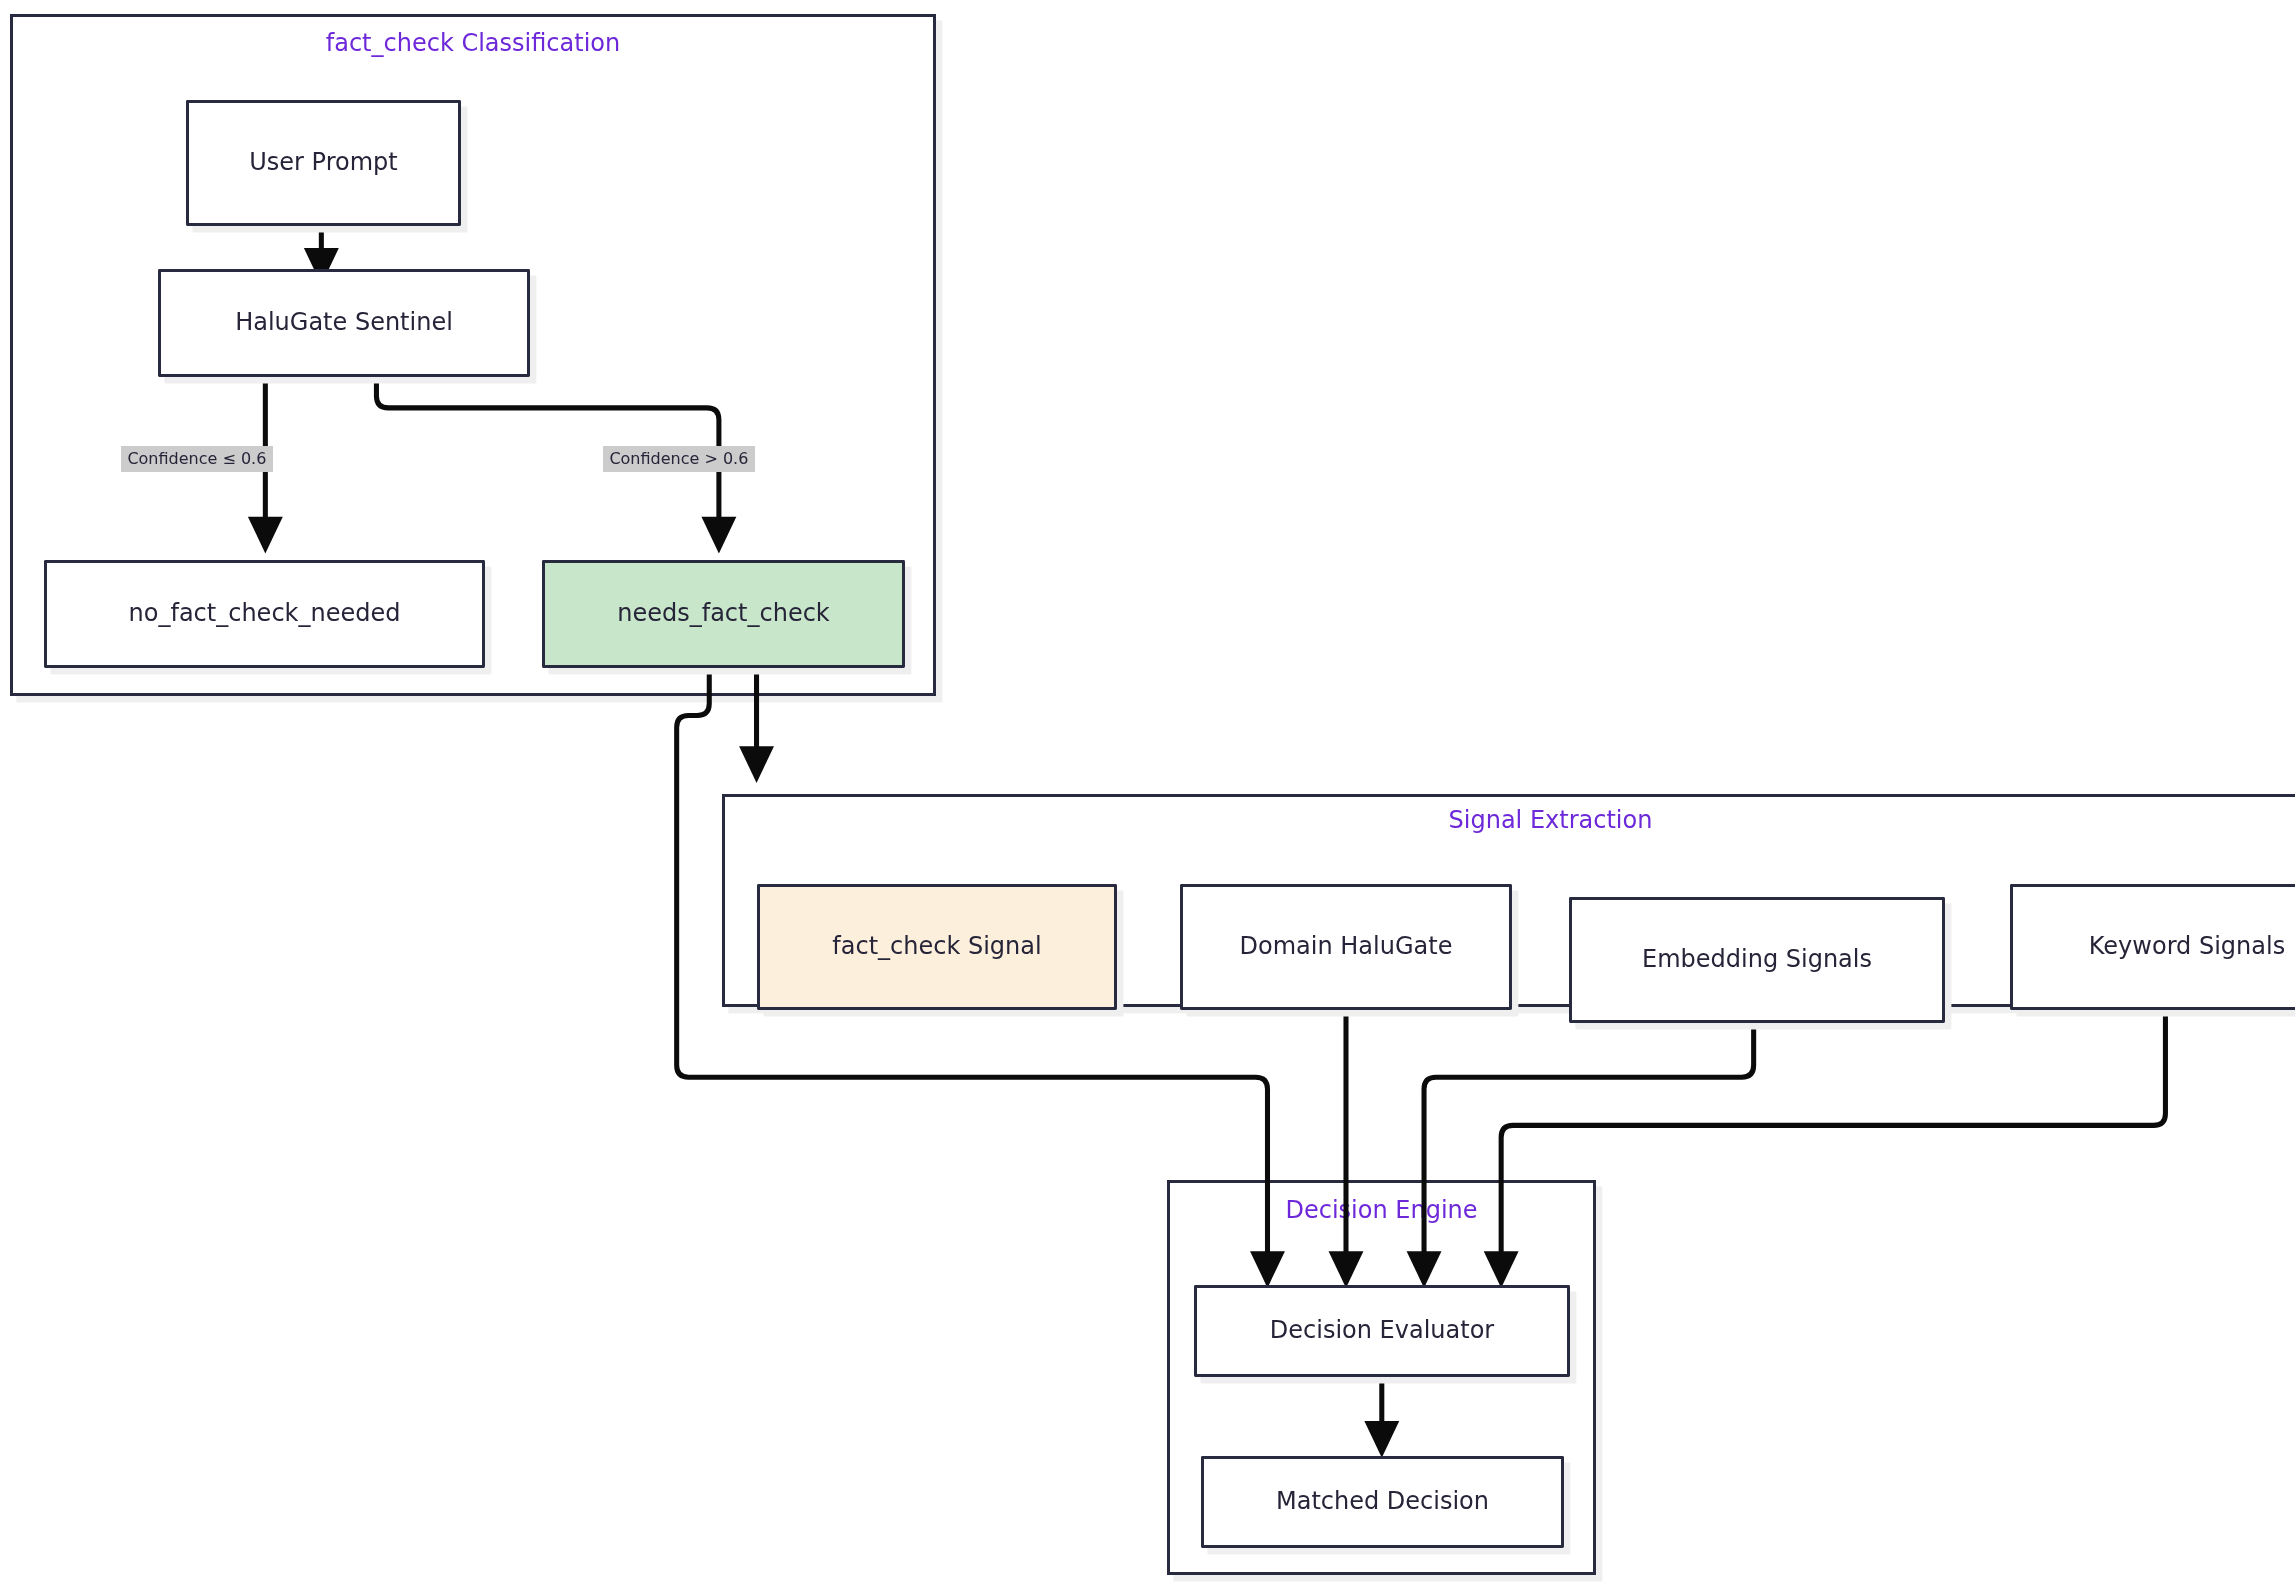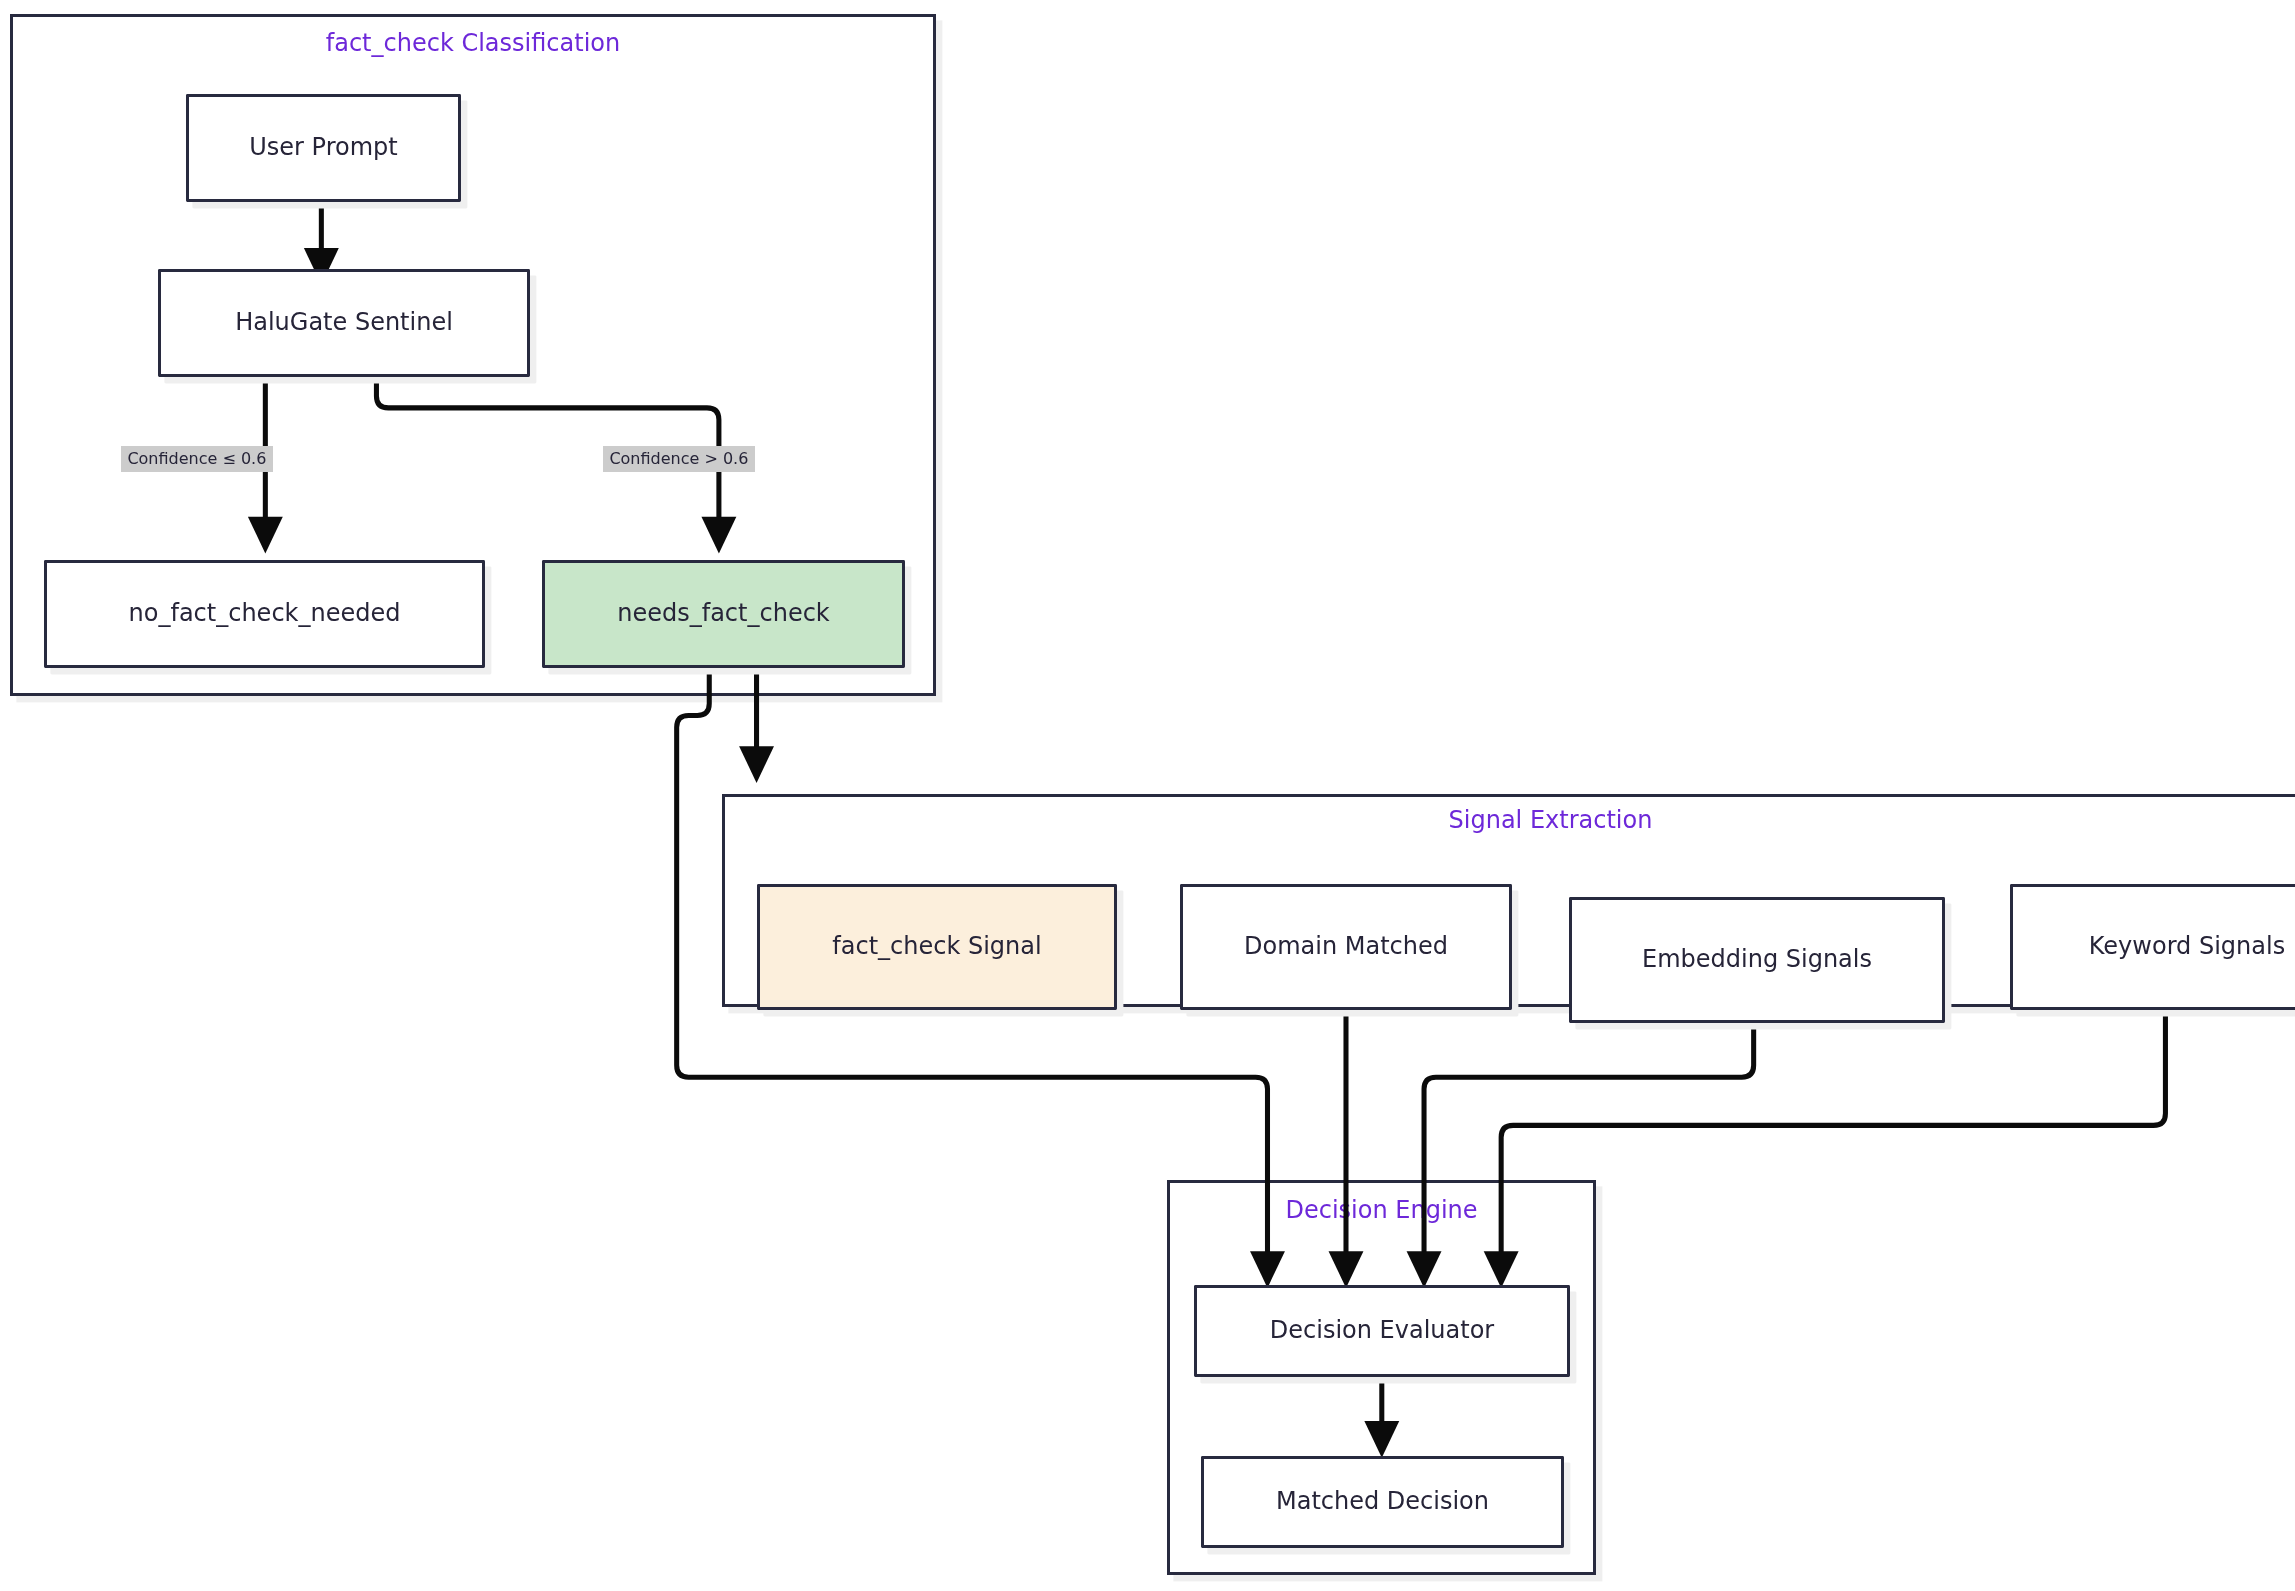--- a/index.html
+++ b/index.html
@@ -147,42 +147,42 @@
   </div>
 
   <div class="cluster" style="left:722px; top:794px; width:1657px; height:213px;">
     <div class="cluster-title" style="top:10px;">Signal Extraction</div>
   </div>
 
   <div class="cluster" style="left:1167px; top:1180px; width:429px; height:395px;">
     <div class="cluster-title" style="top:13.8px;">Decision Engine</div>
   </div>
 
-  <div class="node" style="left:186px; top:94px; width:275px; height:108px;">
+  <div class="node" style="left:186px; top:100px; width:275px; height:126px;">
     <span>User Prompt</span>
   </div>
 
   <div class="node" style="left:138px; top:269px; width:372px; height:108px;margin-left:20px;">
     <span>HaluGate Sentinel</span>
   </div>
 
   <div class="node" style="left:44px; top:560px; width:441px; height:108px;">
     <span>no_fact_check_needed</span>
   </div>
 
   <div class="node green" style="left:542px; top:560px; width:363px; height:108px;">
     <span>needs_fact_check</span>
   </div>
 
   <div class="node orange" style="left:757px; top:884px; width:360px; height:126px;">
     <span>fact_check Signal</span>
   </div>
 
   <div class="node" style="left:1180px; top:884px; width:332px; height:126px;">
-    <span>Domain Matched</span>
+    <span>Domain HaluGate</span>
   </div>
 
   <div class="node" style="left:1569px; top:884px; width:376px; height:126px;margin-top:13px;">
     <span>Embedding Signals</span>
   </div>
 
   <div class="node" style="left:2010px; top:884px; width:354px; height:126px;">
     <span>Keyword Signals</span>
   </div>
 

